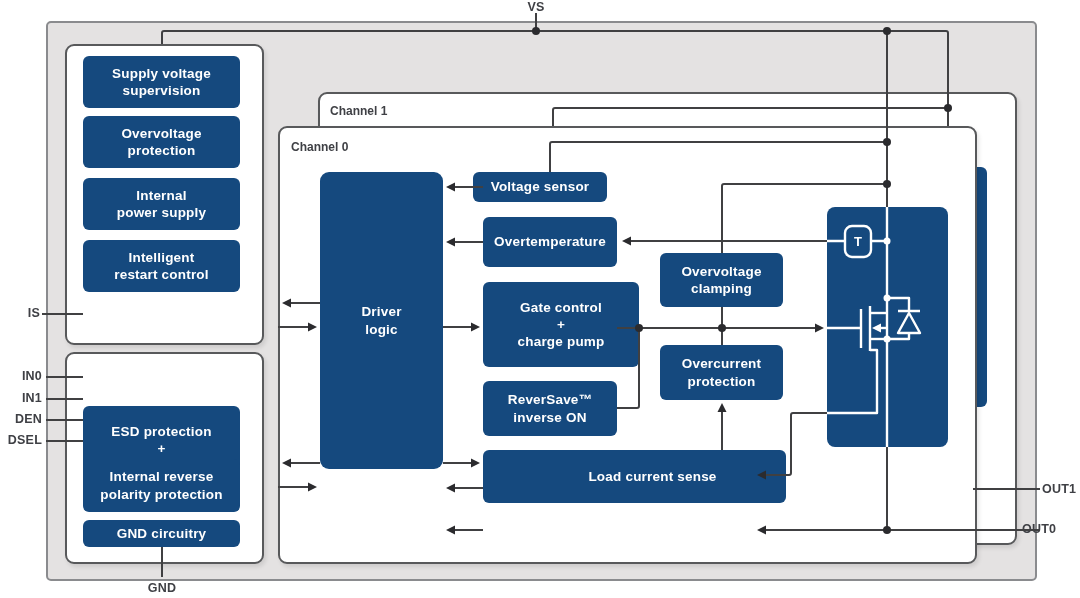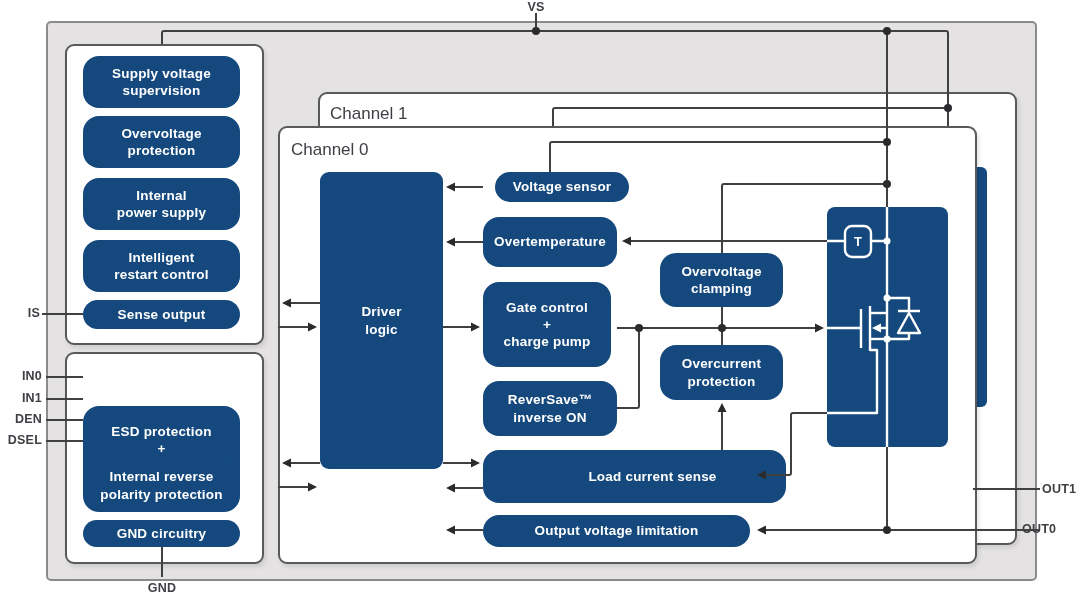--- a/index.html
+++ b/index.html
@@ -2,27 +2,27 @@
 <html style="--blue: #15497E; --panel-gray: #E4E2E2; --box-border: #58595B; --label: #3F4045; --blk-text: #FFFFFF;"><head>
 <meta charset="utf-8">
 <style>
   html,body{margin:0;padding:0;background:#fff;}
   .stage{position:relative;width:1080px;height:598px;background:#fff;overflow:hidden;
          font-family:"Liberation Sans",sans-serif;}
   .abs{position:absolute;}
   .outer{background:var(--panel-gray);border:2px solid #8a8b8e;border-radius:5px;}
   .panel{background:#fff;border:2px solid var(--box-border);border-radius:9px;
          box-shadow:2px 3px 4px rgba(0,0,0,.10);}
-  .blk{position:absolute;background:var(--blue);color:var(--blk-text);border-radius:16px;
+  .blk{position:absolute;background:var(--blue);color:var(--blk-text);border-radius:6px;
        display:flex;align-items:center;justify-content:center;text-align:center;
        white-space:pre-line;font-size:13.5px;font-weight:600;line-height:1.28;letter-spacing:.2px;}
   .pin{position:absolute;color:var(--label);font-size:12.5px;font-weight:bold;letter-spacing:.2px;}
   .pin.r{text-align:right;}
   .pin.c{text-align:center;}
-  .chlabel{position:absolute;color:var(--label);font-size:17px;font-weight:normal;}
+  .chlabel{position:absolute;color:var(--label);font-size:12px;font-weight:bold;}
   .tletter{position:absolute;color:#fff;font-size:13px;font-weight:bold;
            display:flex;align-items:center;justify-content:center;}
   svg.overlay{position:absolute;left:0;top:0;pointer-events:none;}
 </style>
 </head>
 <body>
 
 <div class="stage">
 
   <div class="abs outer" style="left:46px;top:21px;width:987px;height:556px;"></div>
@@ -39,40 +39,38 @@
   <div class="chlabel" style="left:291px;top:140px;">Channel 0</div>
 
   <div class="blk" style="left:83px;top:56px;width:157px;height:52px;">Supply voltage
 supervision</div>
   <div class="blk" style="left:83px;top:116px;width:157px;height:52px;">Overvoltage
 protection</div>
   <div class="blk" style="left:83px;top:240px;width:157px;height:52px;">Intelligent
 restart control</div>
   <div class="blk" style="left:83px;top:178px;width:157px;height:52px;">Internal
 power supply</div>
-  <div class="blk" style="left:83px;top:300px;width:157px;height:29px;">Sense output</div>
 
   <div class="blk" style="left:83px;top:366px;width:157px;height:86px;margin-top:40px;">ESD protection
 +
 input logic</div>
   <div class="blk" style="left:83px;top:520px;width:157px;height:27px;">GND circuitry</div>
   <div class="blk" style="left:83px;top:459px;width:157px;height:53px;">Internal reverse
 polarity protection</div>
 
   <div class="blk" style="left:320px;top:172px;width:123px;height:297px;border-radius:9px;">Driver
 logic</div>
-  <div class="blk" style="left:495px;top:172px;width:134px;height:30px;">Voltage sensor</div>
+  <div class="blk" style="left:473px;top:172px;width:134px;height:30px;">Voltage sensor</div>
   <div class="blk" style="left:483px;top:217px;width:134px;height:50px;">Overtemperature</div>
-  <div class="blk" style="left:483px;top:282px;width:128px;height:85px;">Gate control
+  <div class="blk" style="left:483px;top:282px;width:156px;height:85px;">Gate control
 +
 charge pump</div>
   <div class="blk" style="left:483px;top:381px;width:134px;height:55px;">ReverSave™
 inverse ON</div>
   <div class="blk" style="left:483px;top:450px;width:267px;height:53px;padding-left:36px;">Load current sense</div>
-  <div class="blk" style="left:483px;top:515px;width:267px;height:32px;">Output voltage limitation</div>
   <div class="blk" style="left:660px;top:253px;width:123px;height:54px;">Overvoltage
 clamping</div>
   <div class="blk" style="left:660px;top:345px;width:123px;height:55px;">Overcurrent
 protection</div>
   <div class="blk" style="left:827px;top:207px;width:121px;height:240px;border-radius:8px;"></div>
 
   <div class="pin c" style="left:516px;top:0px;width:40px;">VS</div>
   <div class="pin r" style="left:10px;top:306px;width:30px;text-align:right;">IS</div>
   <div class="pin r" style="left:0px;top:369px;width:42px;">IN0</div>
   <div class="pin r" style="left:0px;top:391px;width:42px;">IN1</div>

